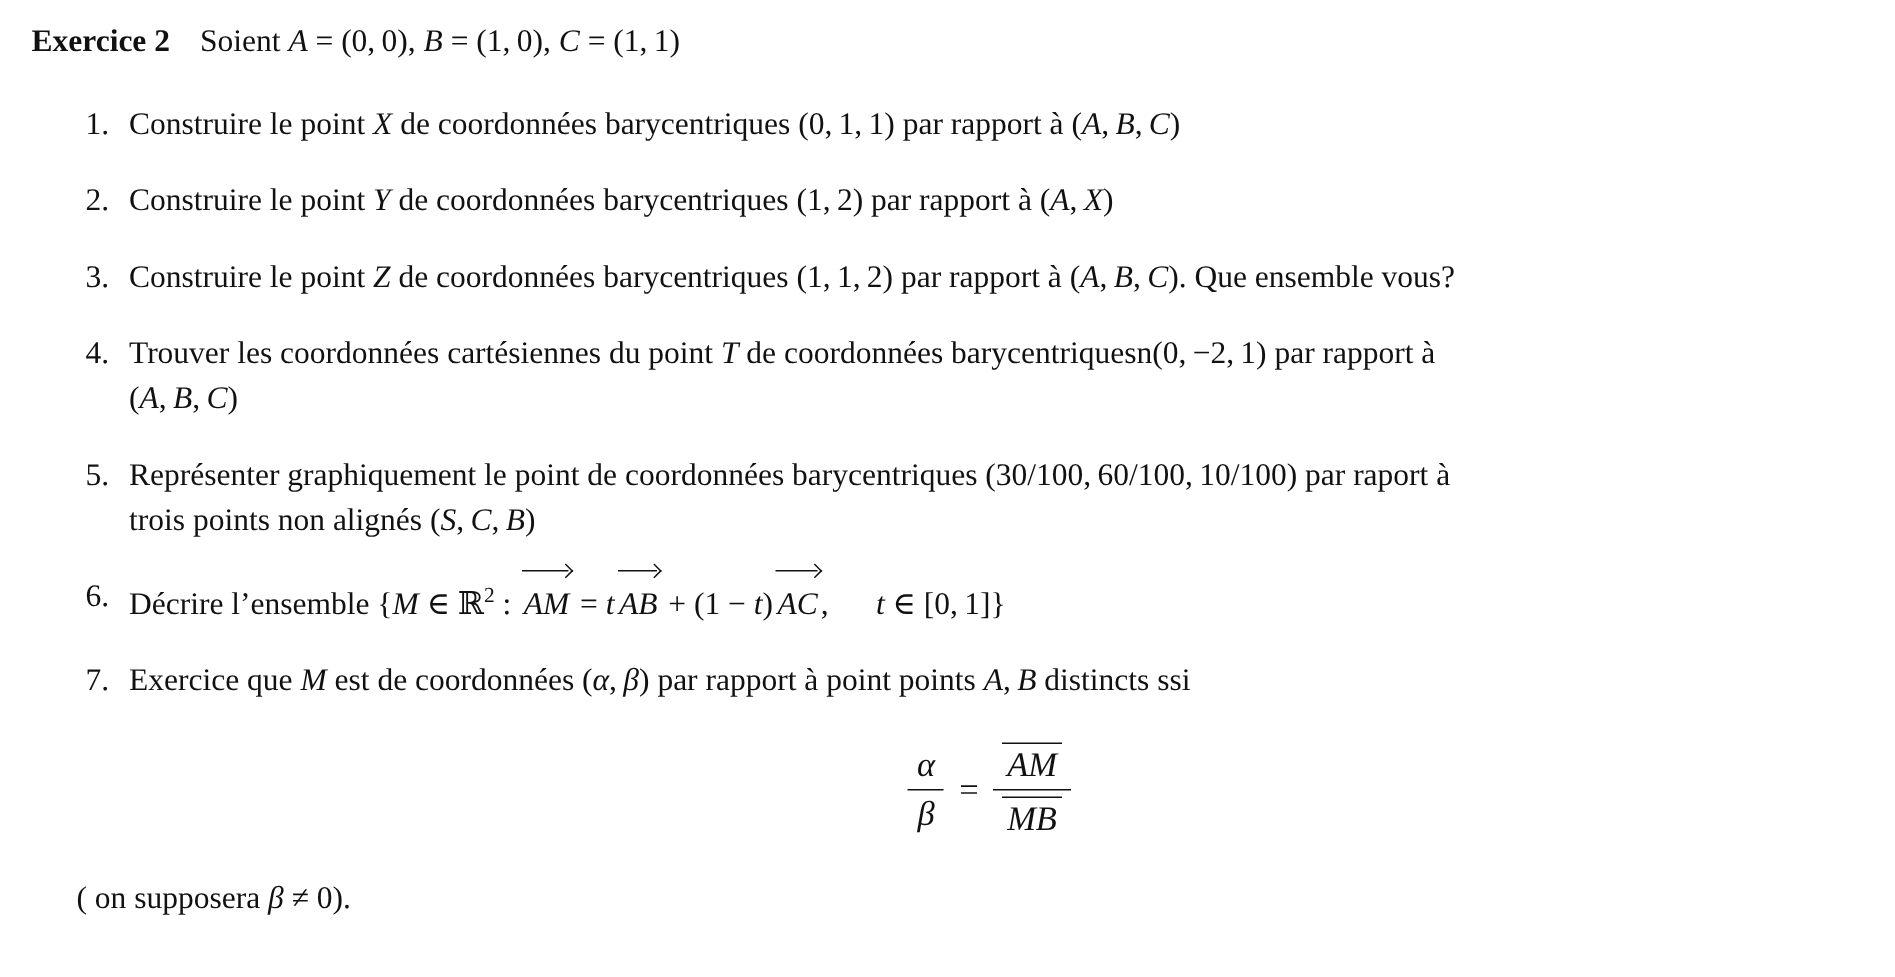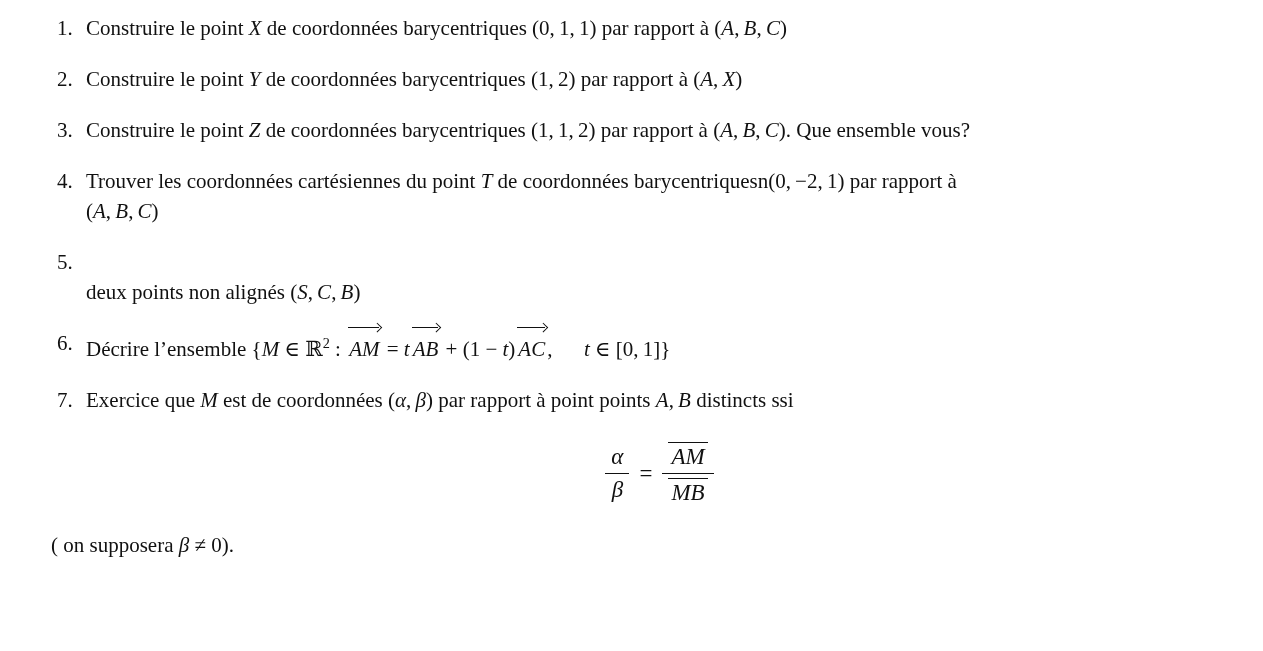--- a/index.html
+++ b/index.html
@@ -47,20 +47,23 @@
   .ol { display: inline-block; border-top: 1.5px solid #111; padding: 2px 3px 0; line-height: 1.05; }
 
   
   .closing { margin: 0 0 0 30px; line-height: 30px; }
 </style>
 </head>
 <body>
 
 <div class="doc">
 
+  <p class="heading">
+    <span class="hlabel">Exercice 2</span><span class="hstmt"><span>Soient </span><span class="it">A</span><span> = (0, 0), </span><span class="it">B</span><span> = (1, 0), </span><span class="it">C</span><span> = (1, 1)</span></span>
+  </p>
 
   <div class="item">
     <span class="num">1.</span>
     <div class="body"><span>Construire le point </span><span class="it">X</span><span> de coordonnées barycentriques (0, 1, 1) par rapport à (</span><span class="it">A</span><span>, </span><span class="it">B</span><span>, </span><span class="it">C</span><span>)</span></div>
   </div>
 
   <div class="item">
     <span class="num">2.</span>
     <div class="body"><span>Construire le point </span><span class="it">Y</span><span> de coordonnées barycentriques (1, 2) par rapport à (</span><span class="it">A</span><span>, </span><span class="it">X</span><span>)</span></div>
   </div>
@@ -70,21 +73,21 @@
     <div class="body"><span>Construire le point </span><span class="it">Z</span><span> de coordonnées barycentriques (1, 1, 2) par rapport à (</span><span class="it">A</span><span>, </span><span class="it">B</span><span>, </span><span class="it">C</span><span>). Que ensemble vous?</span></div>
   </div>
 
   <div class="item">
     <span class="num">4.</span>
     <div class="body"><span>Trouver les coordonnées cartésiennes du point </span><span class="it">T</span><span> de coordonnées barycentriquesn(0, −2, 1) par rapport à</span><br><span>(</span><span class="it">A</span><span>, </span><span class="it">B</span><span>, </span><span class="it">C</span><span>)</span></div>
   </div>
 
   <div class="item">
     <span class="num">5.</span>
-    <div class="body"><br><span>deux points non alignés (</span><span class="it">S</span><span>, </span><span class="it">C</span><span>, </span><span class="it">B</span><span>)</span></div>
+    <div class="body"><span>Représenter graphiquement le point de coordonnées barycentriques (30/100, 60/100, 10/100) par raport à</span><br><span>trois points non alignés (</span><span class="it">S</span><span>, </span><span class="it">C</span><span>, </span><span class="it">B</span><span>)</span></div>
   </div>
 
   <div class="item item-6">
     <span class="num">6.</span>
     <div class="body"><span>Décrire l’ensemble {</span><span class="it">M</span><span> ∈ ℝ</span><sup>2</sup><span> : </span><span class="vec"><span class="arrow"></span>AM</span><span> = </span><span class="it">t</span><span class="vec"><span class="arrow"></span>AB</span><span> + (1 − </span><span class="it">t</span><span>)</span><span class="vec"><span class="arrow"></span>AC</span><span>,  </span><span class="it">t</span><span> ∈ [0, 1]}</span></div>
   </div>
 
   <div class="item">
     <span class="num">7.</span>
     <div class="body"><span>Exercice que </span><span class="it">M</span><span> est de coordonnées (</span><span class="it">α</span><span>, </span><span class="it">β</span><span>) par rapport à point points </span><span class="it">A</span><span>, </span><span class="it">B</span><span> distincts ssi</span></div>

